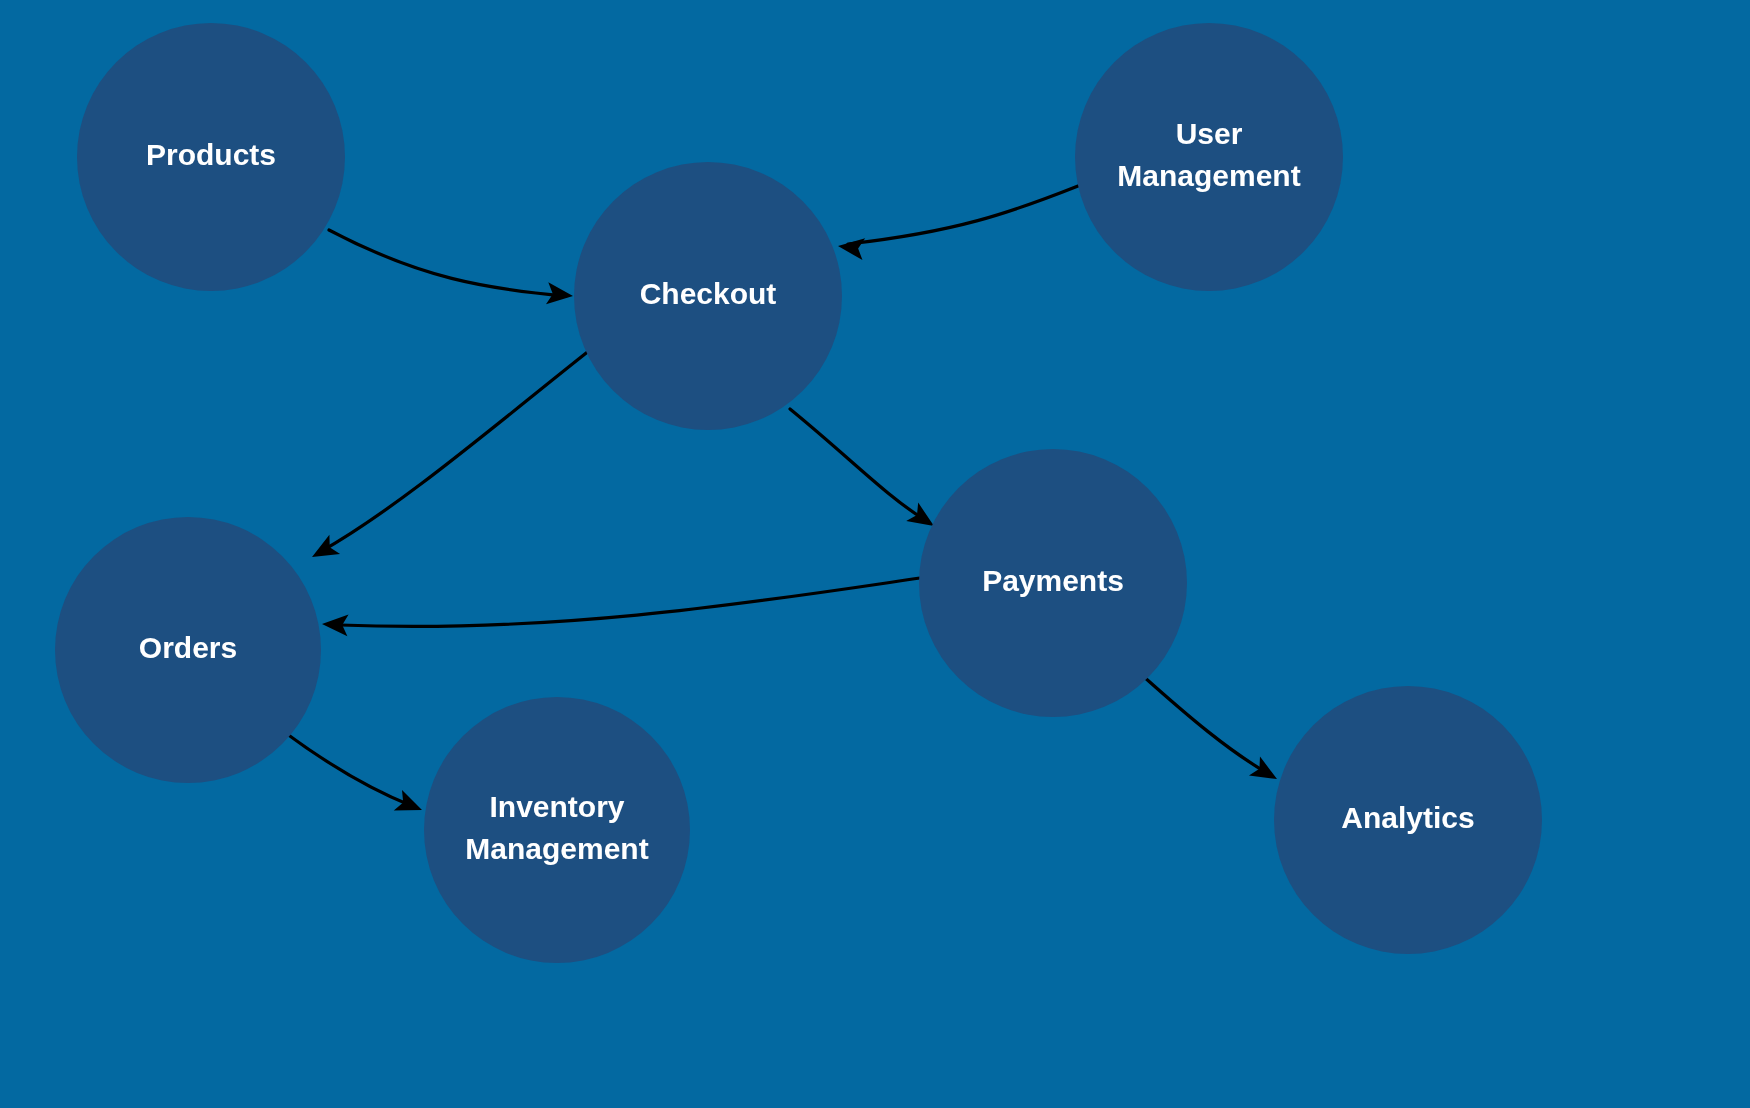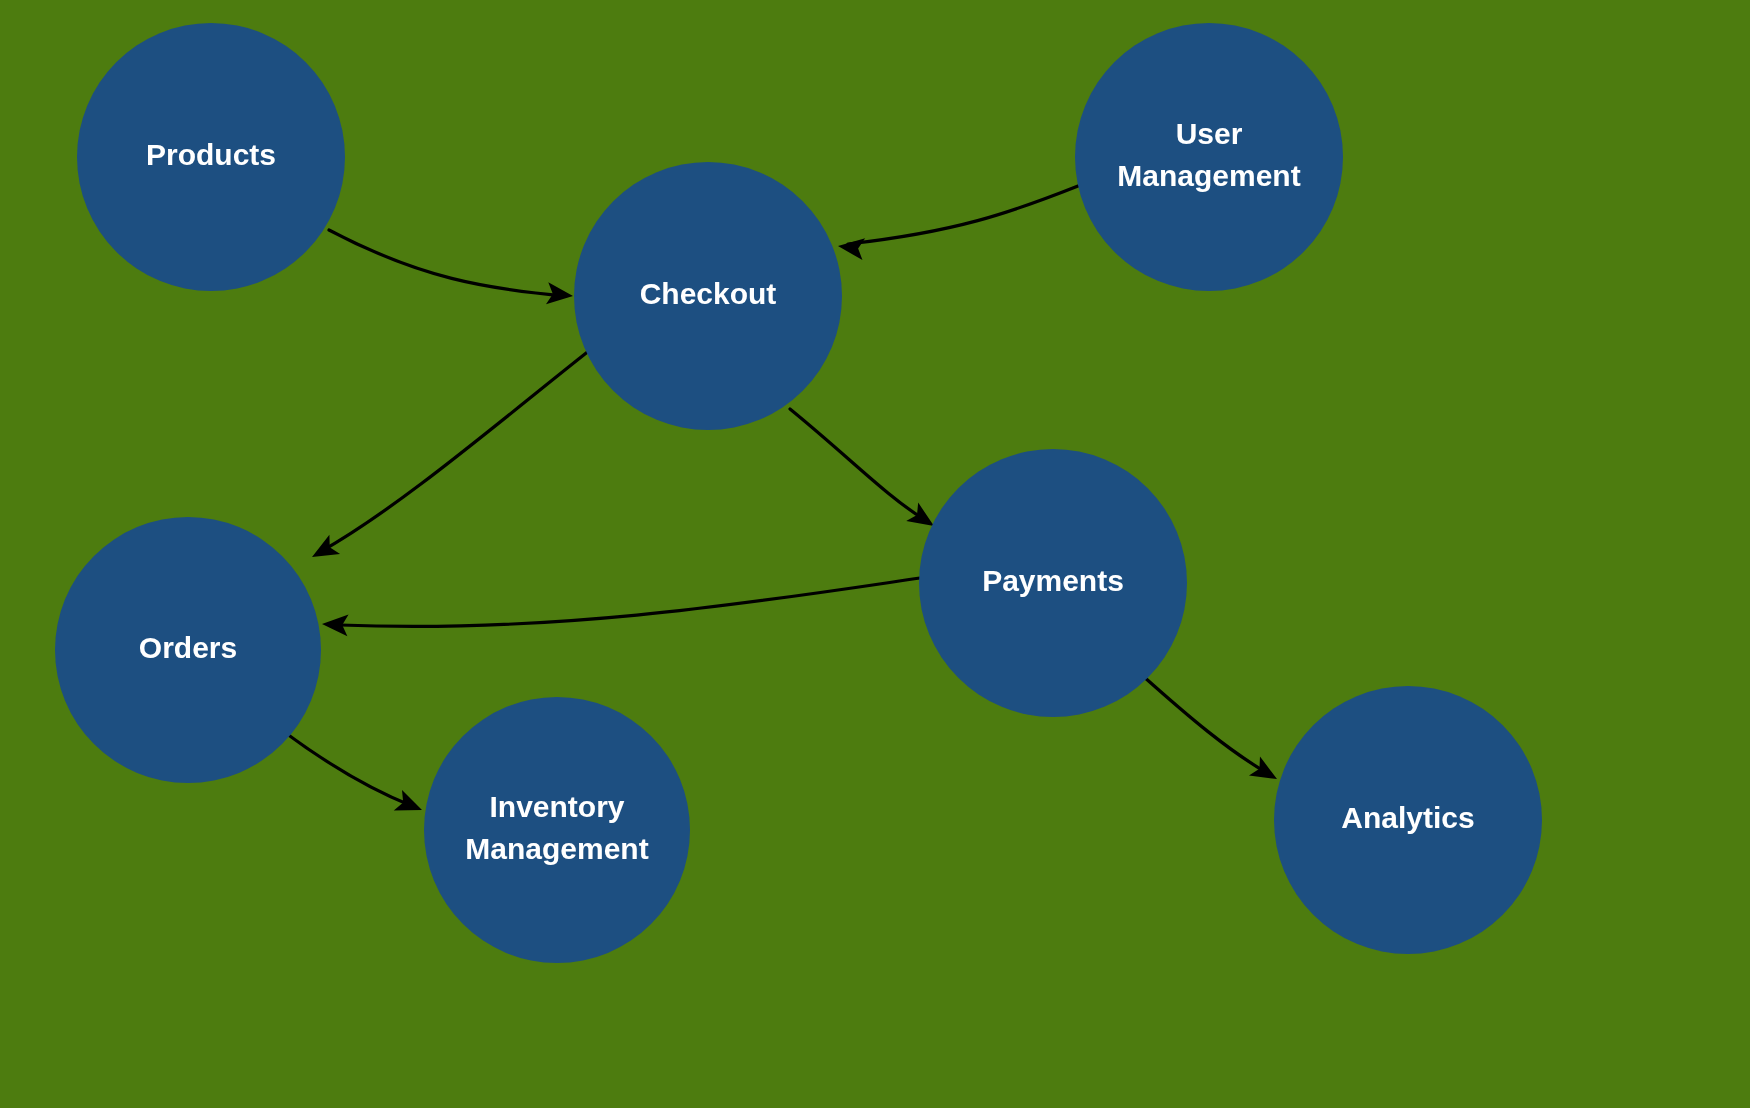--- a/index.html
+++ b/index.html
@@ -11,21 +11,21 @@
   body {
     width: 1750px;
     height: 1108px;
     overflow: hidden;
     font-family: "Liberation Sans", sans-serif;
   }
   #graph-canvas {
     position: relative;
     width: 1750px;
     height: 1108px;
-    background: #4d7c0f;
+    background: #0369a1;
   }
   svg.graph-svg {
     position: absolute;
     top: 0;
     left: 0;
     width: 1750px;
     height: 1108px;
     display: block;
   }
   .node-circle {

